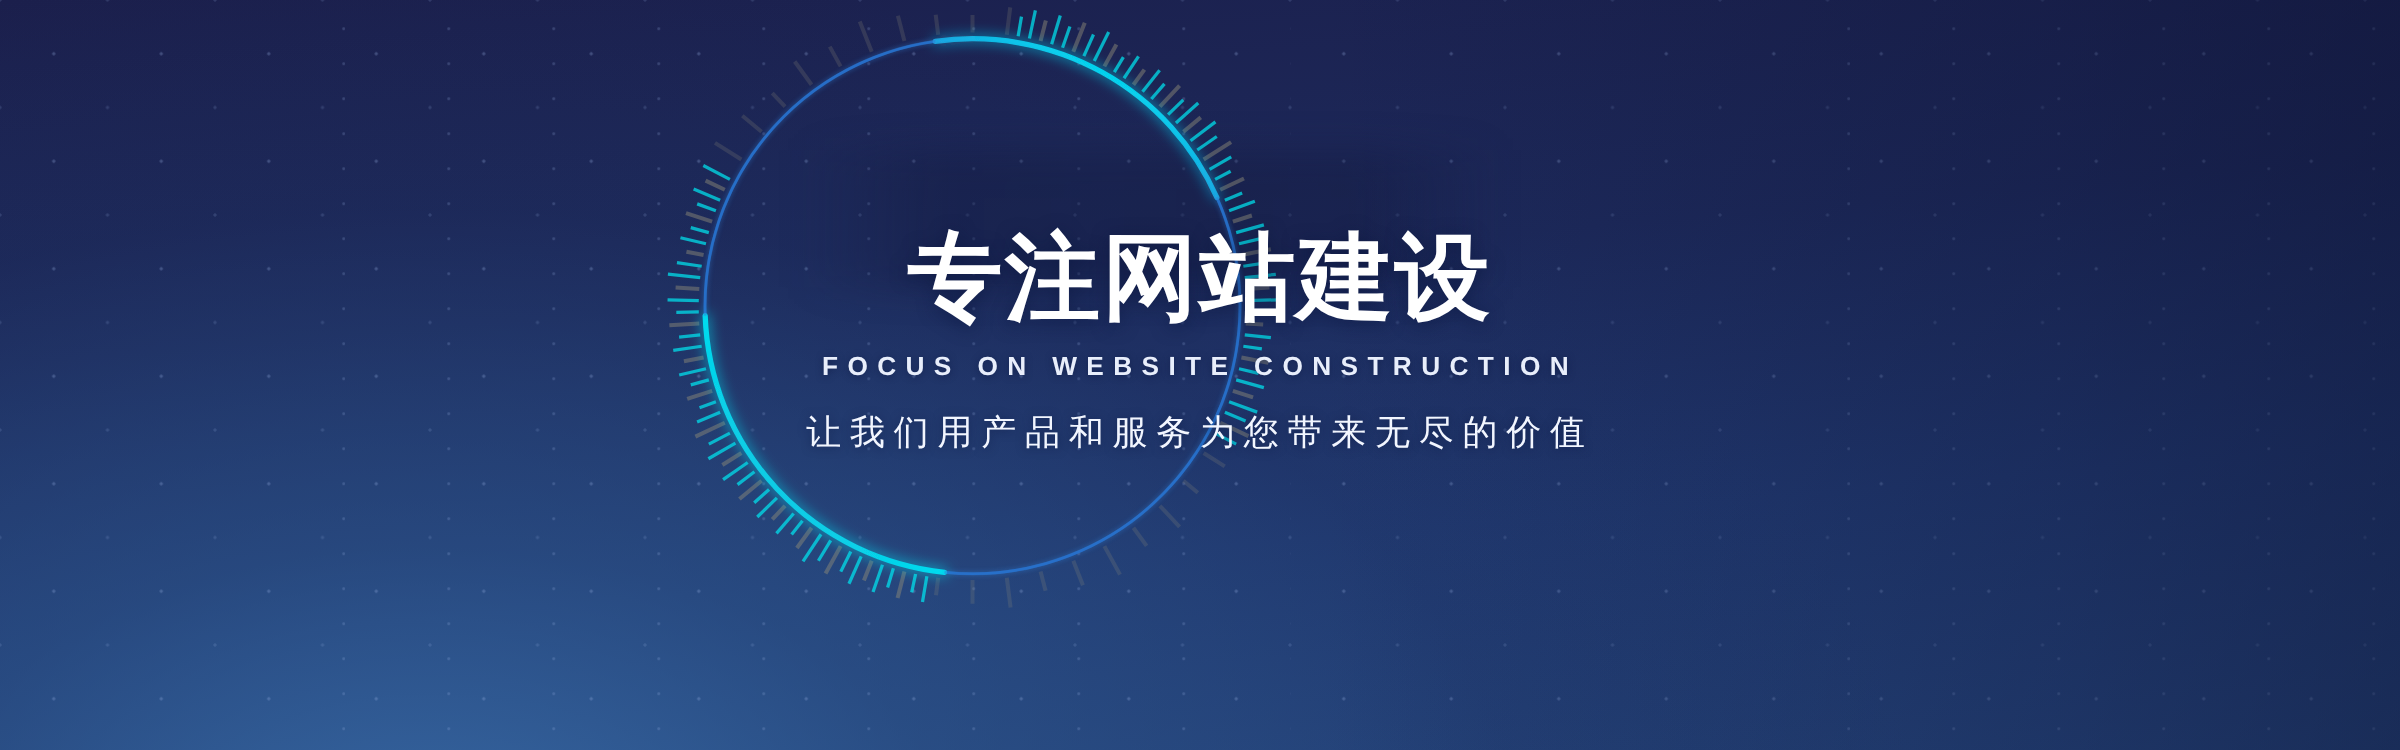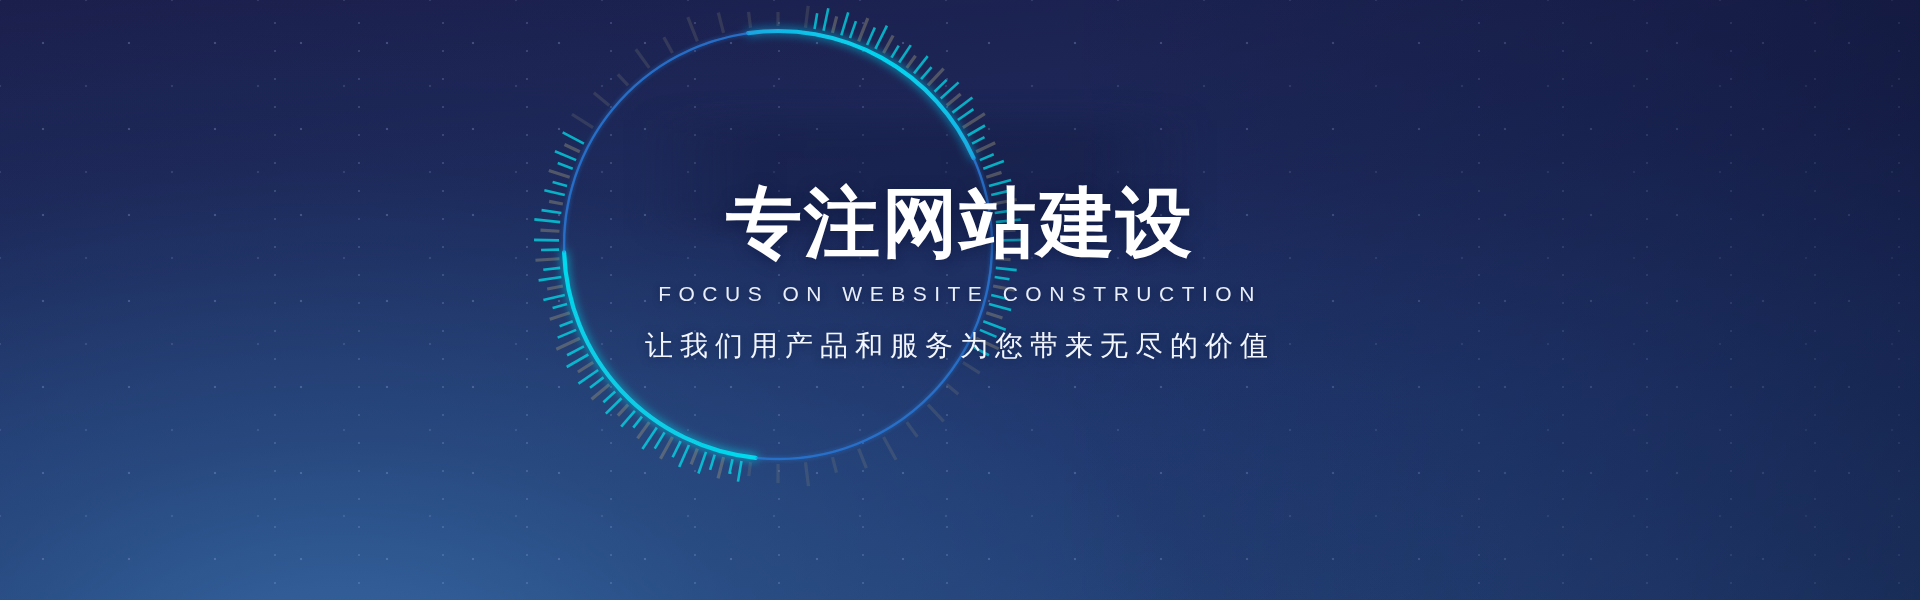--- a/index.html
+++ b/index.html
@@ -113,21 +113,21 @@
     letter-spacing: 2px;
     text-shadow: 0 2px 14px rgba(10,20,60,0.55);
     white-space: nowrap;
   }
 
   .subtitle {
     margin-top: 22px;
     color: #e8eefb;
     font-size: 21px;
     line-height: 1;
-    font-weight: 400;
+    font-weight: 700;
     letter-spacing: 7.5px;
     white-space: nowrap;
     text-shadow: 0 1px 6px rgba(10,20,60,0.5);
   }
 
   .tagline {
     margin-top: 28px;
     color: #f2f6ff;
     font-size: 28px;
     line-height: 1;

